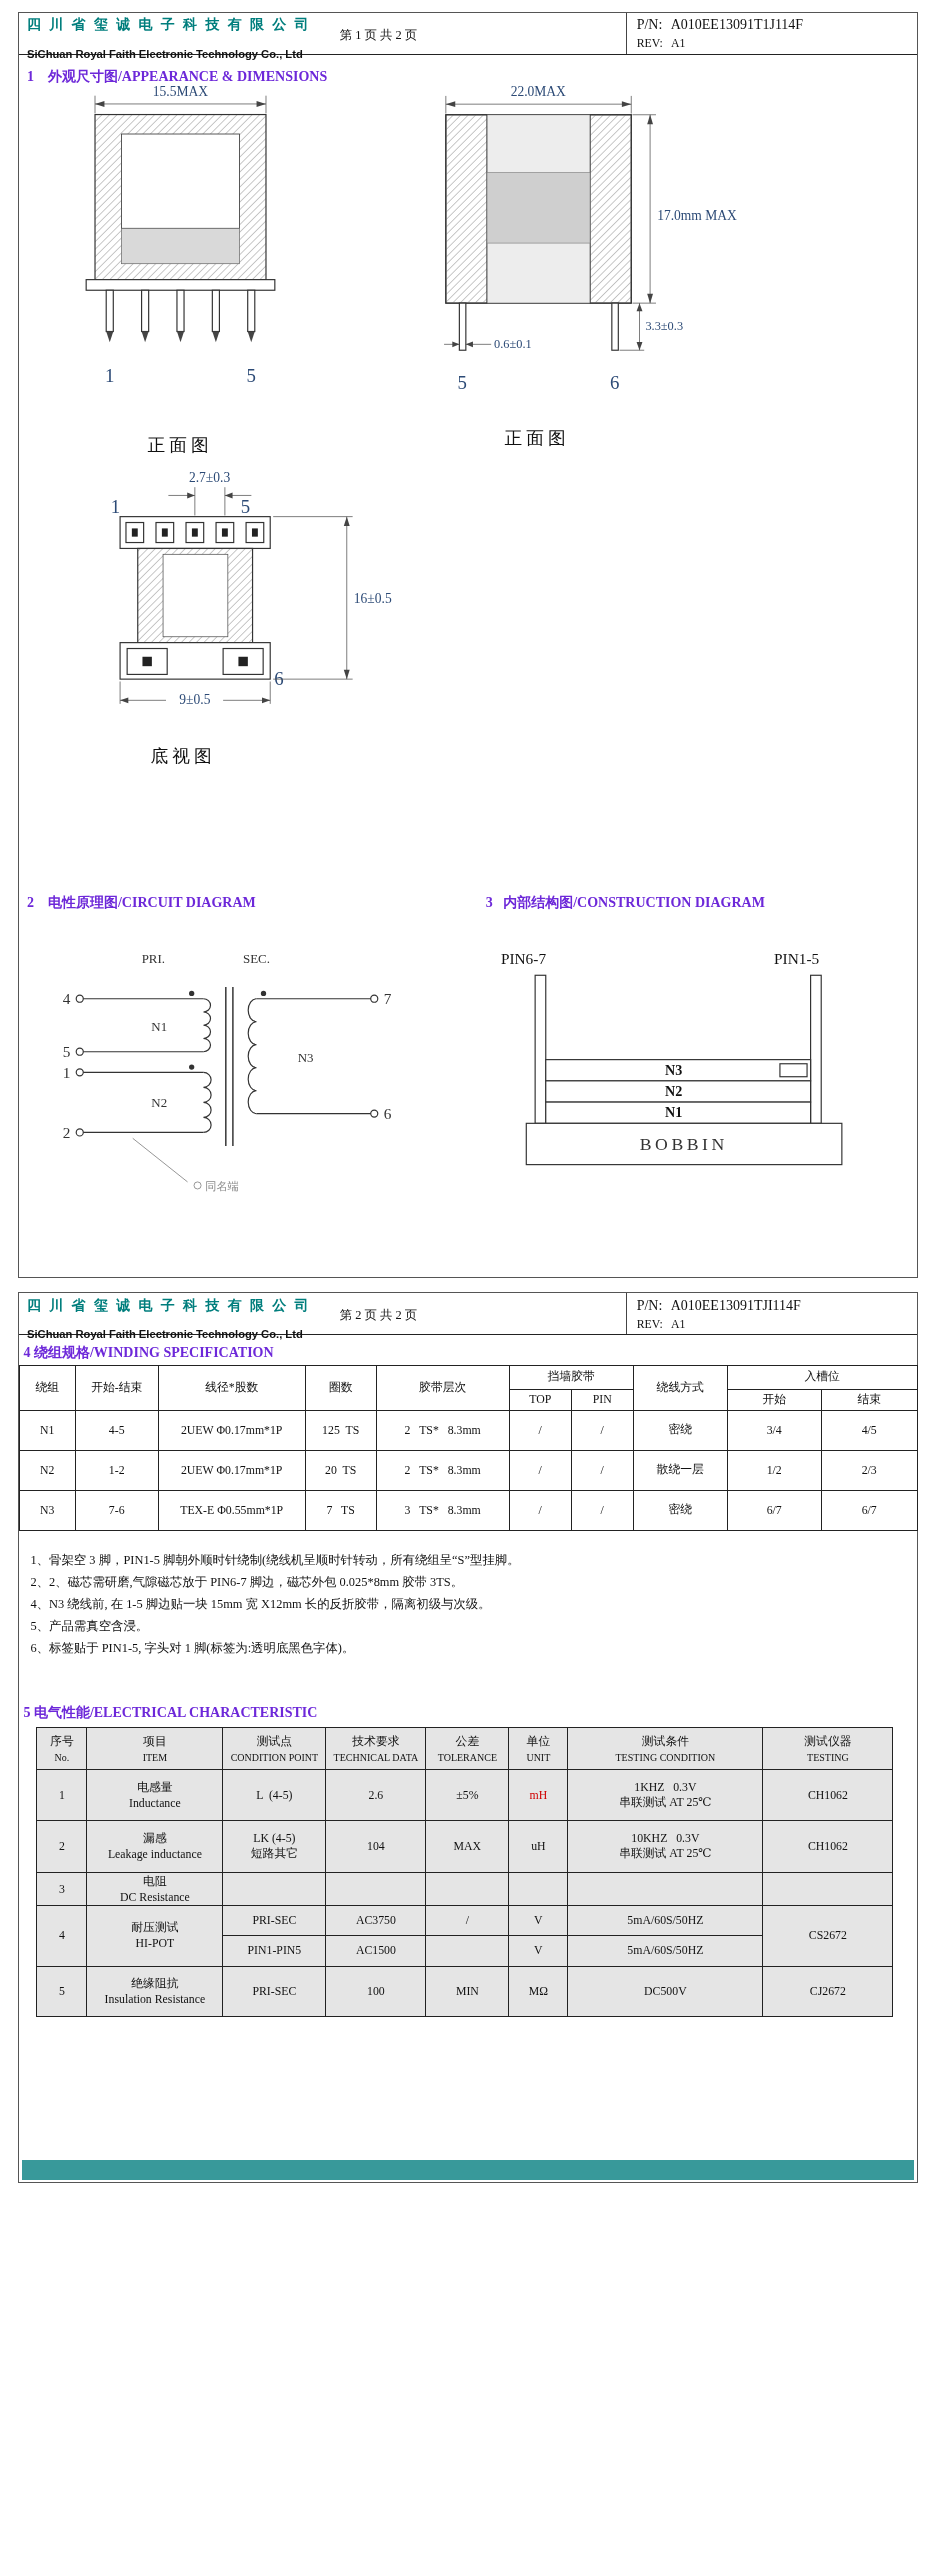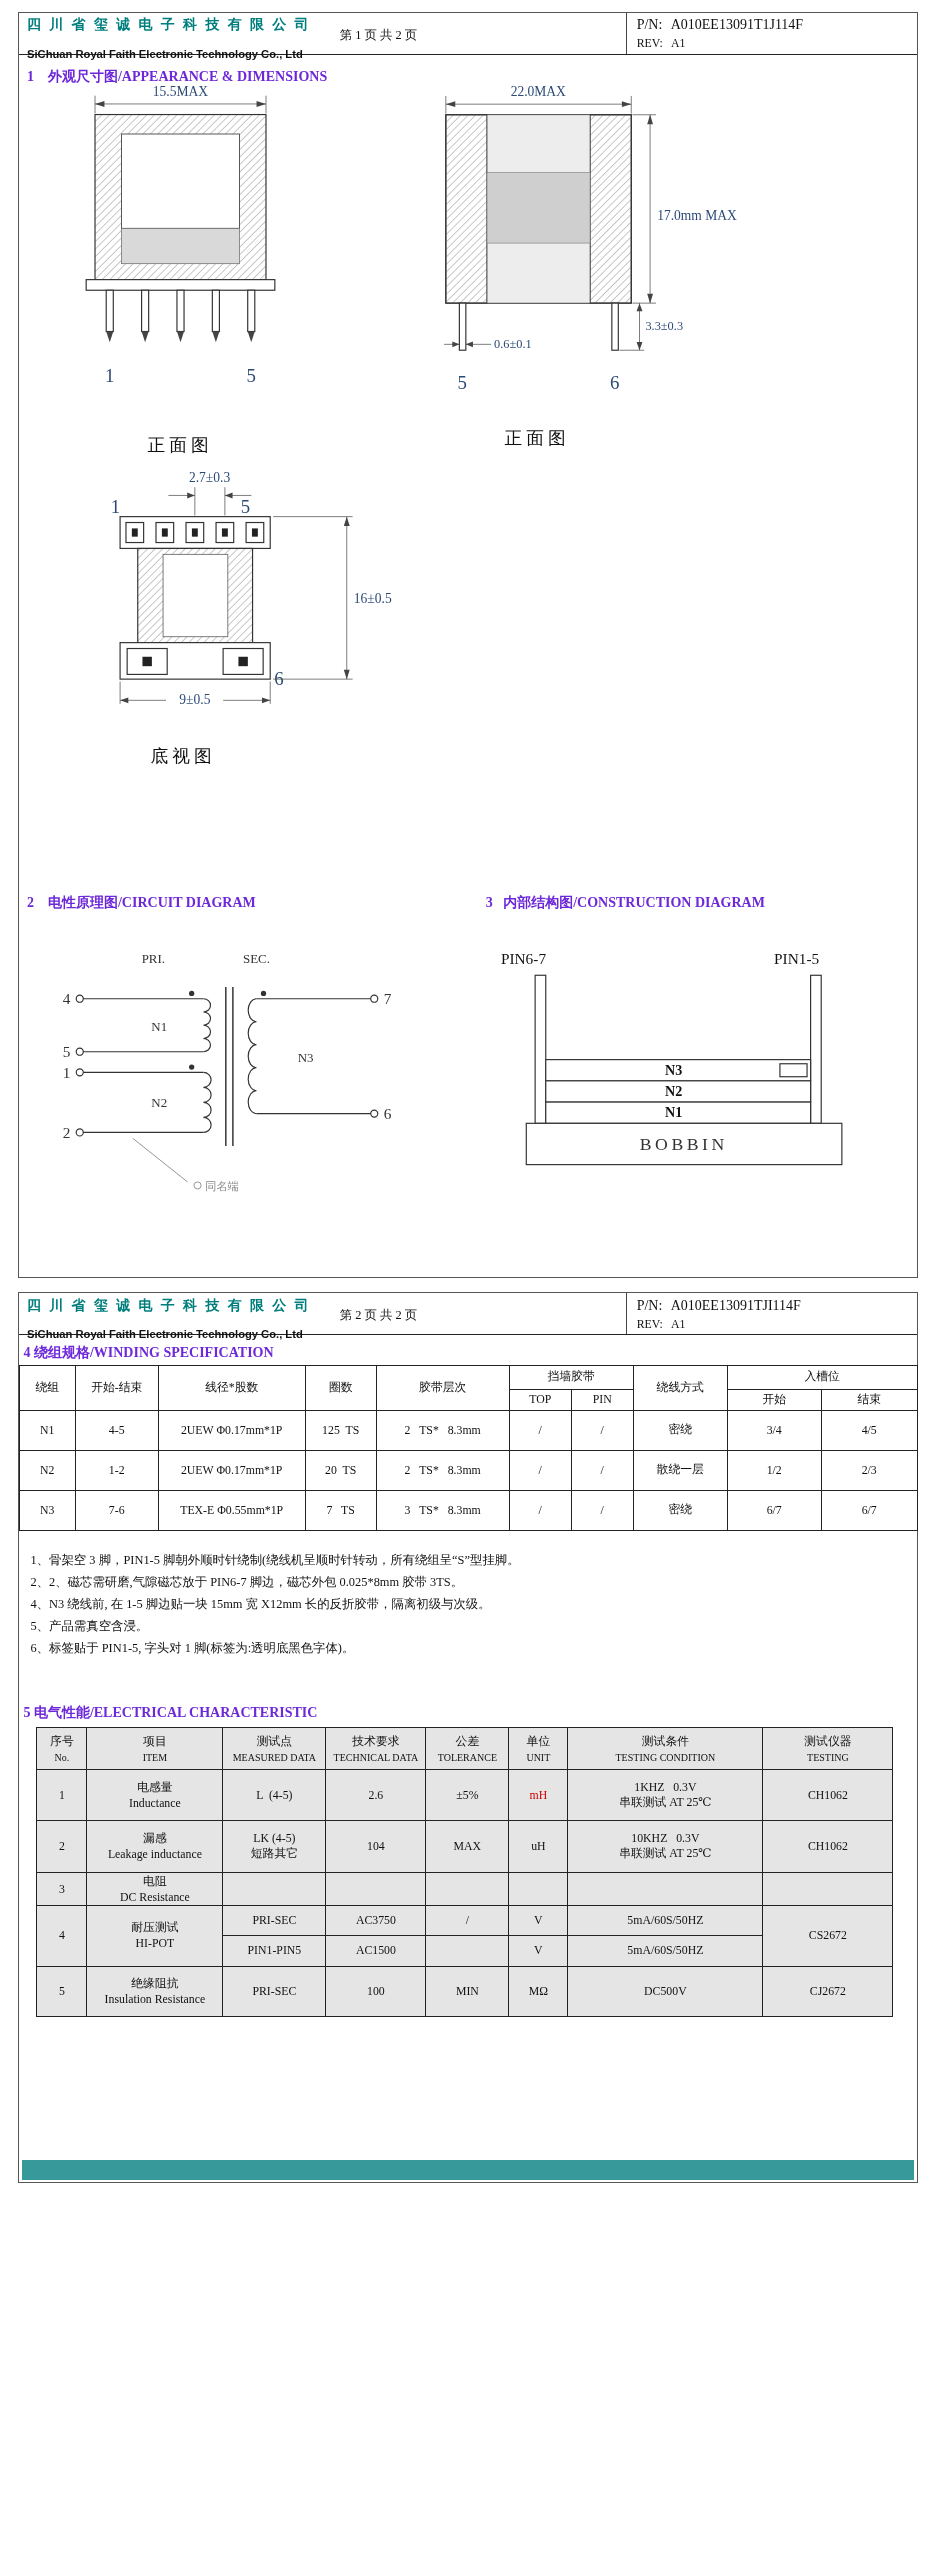--- a/index.html
+++ b/index.html
@@ -350,21 +350,21 @@
         <col style="width:100px">
       <col style="width:83px">
         <col style="width:59px">
         <col style="width:195px">
         <col style="width:130px">
     </colgroup>
     <tbody>
         <tr>
       <th><div>序号</div><div class="eth-en">No.</div></th>
       <th><div>项目</div><div class="eth-en">ITEM</div></th>
-      <th><div>测试点</div><div class="eth-en">MEASURED DATA</div></th>
+      <th><div>测试点</div><div class="eth-en">CONDITION POINT</div></th>
       <th><div>技术要求</div><div class="eth-en">TECHNICAL DATA</div></th>
       <th><div>公差</div><div class="eth-en">TOLERANCE</div></th>
       <th><div>单位</div><div class="eth-en">UNIT</div></th>
       <th><div>测试条件</div><div class="eth-en">TESTING CONDITION</div></th>
       <th><div>测试仪器</div><div class="eth-en">TESTING</div></th>
     </tr>
     <tr style="height:51px">
       <td>1</td>
       <td><div>电感量</div><div>Inductance</div></td>
       <td>L  (4-5)</td>

